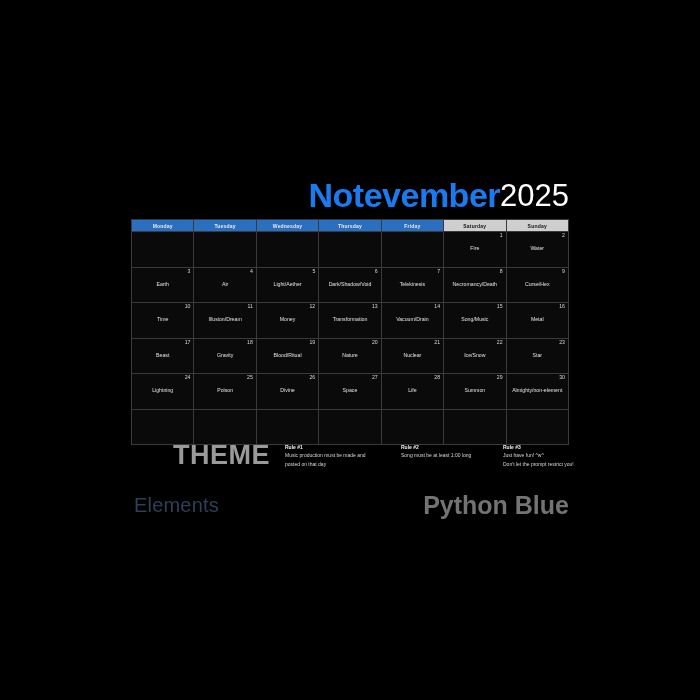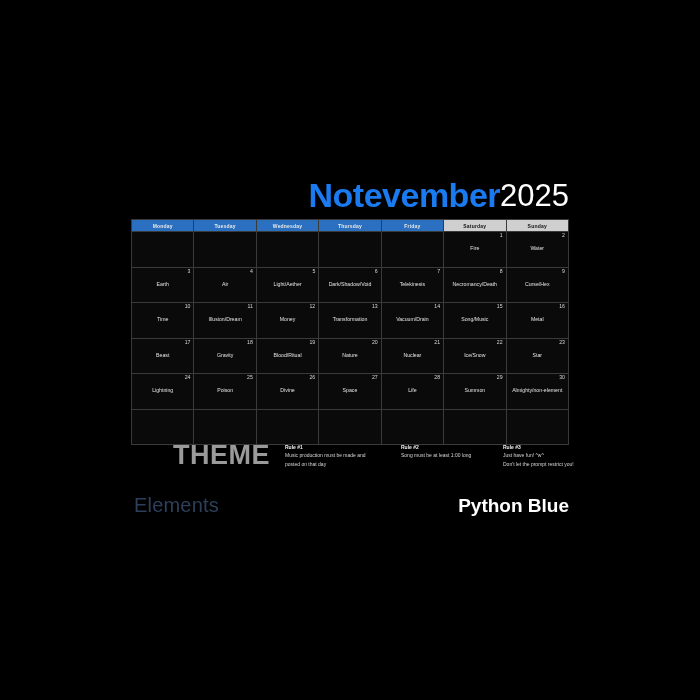--- a/index.html
+++ b/index.html
@@ -171,23 +171,23 @@
     justify-content: space-between;
   }
   #theme-subject {
     font-size: 20px;
     color: #2d3f5a;
     line-height: 1;
     letter-spacing: 0.2px;
     padding-left: 3px;
   }
   #author-name {
-    font-size: 19px;
-    font-weight: bold;
-    color: #ffffff;
+    font-size: 25px;
+    font-weight: bold;
+    color: #737373;
     line-height: 1;
     white-space: nowrap;
   }
 </style>
 </head>
 <body>
 
 <div id="poster">
 
   <div id="title-row">

